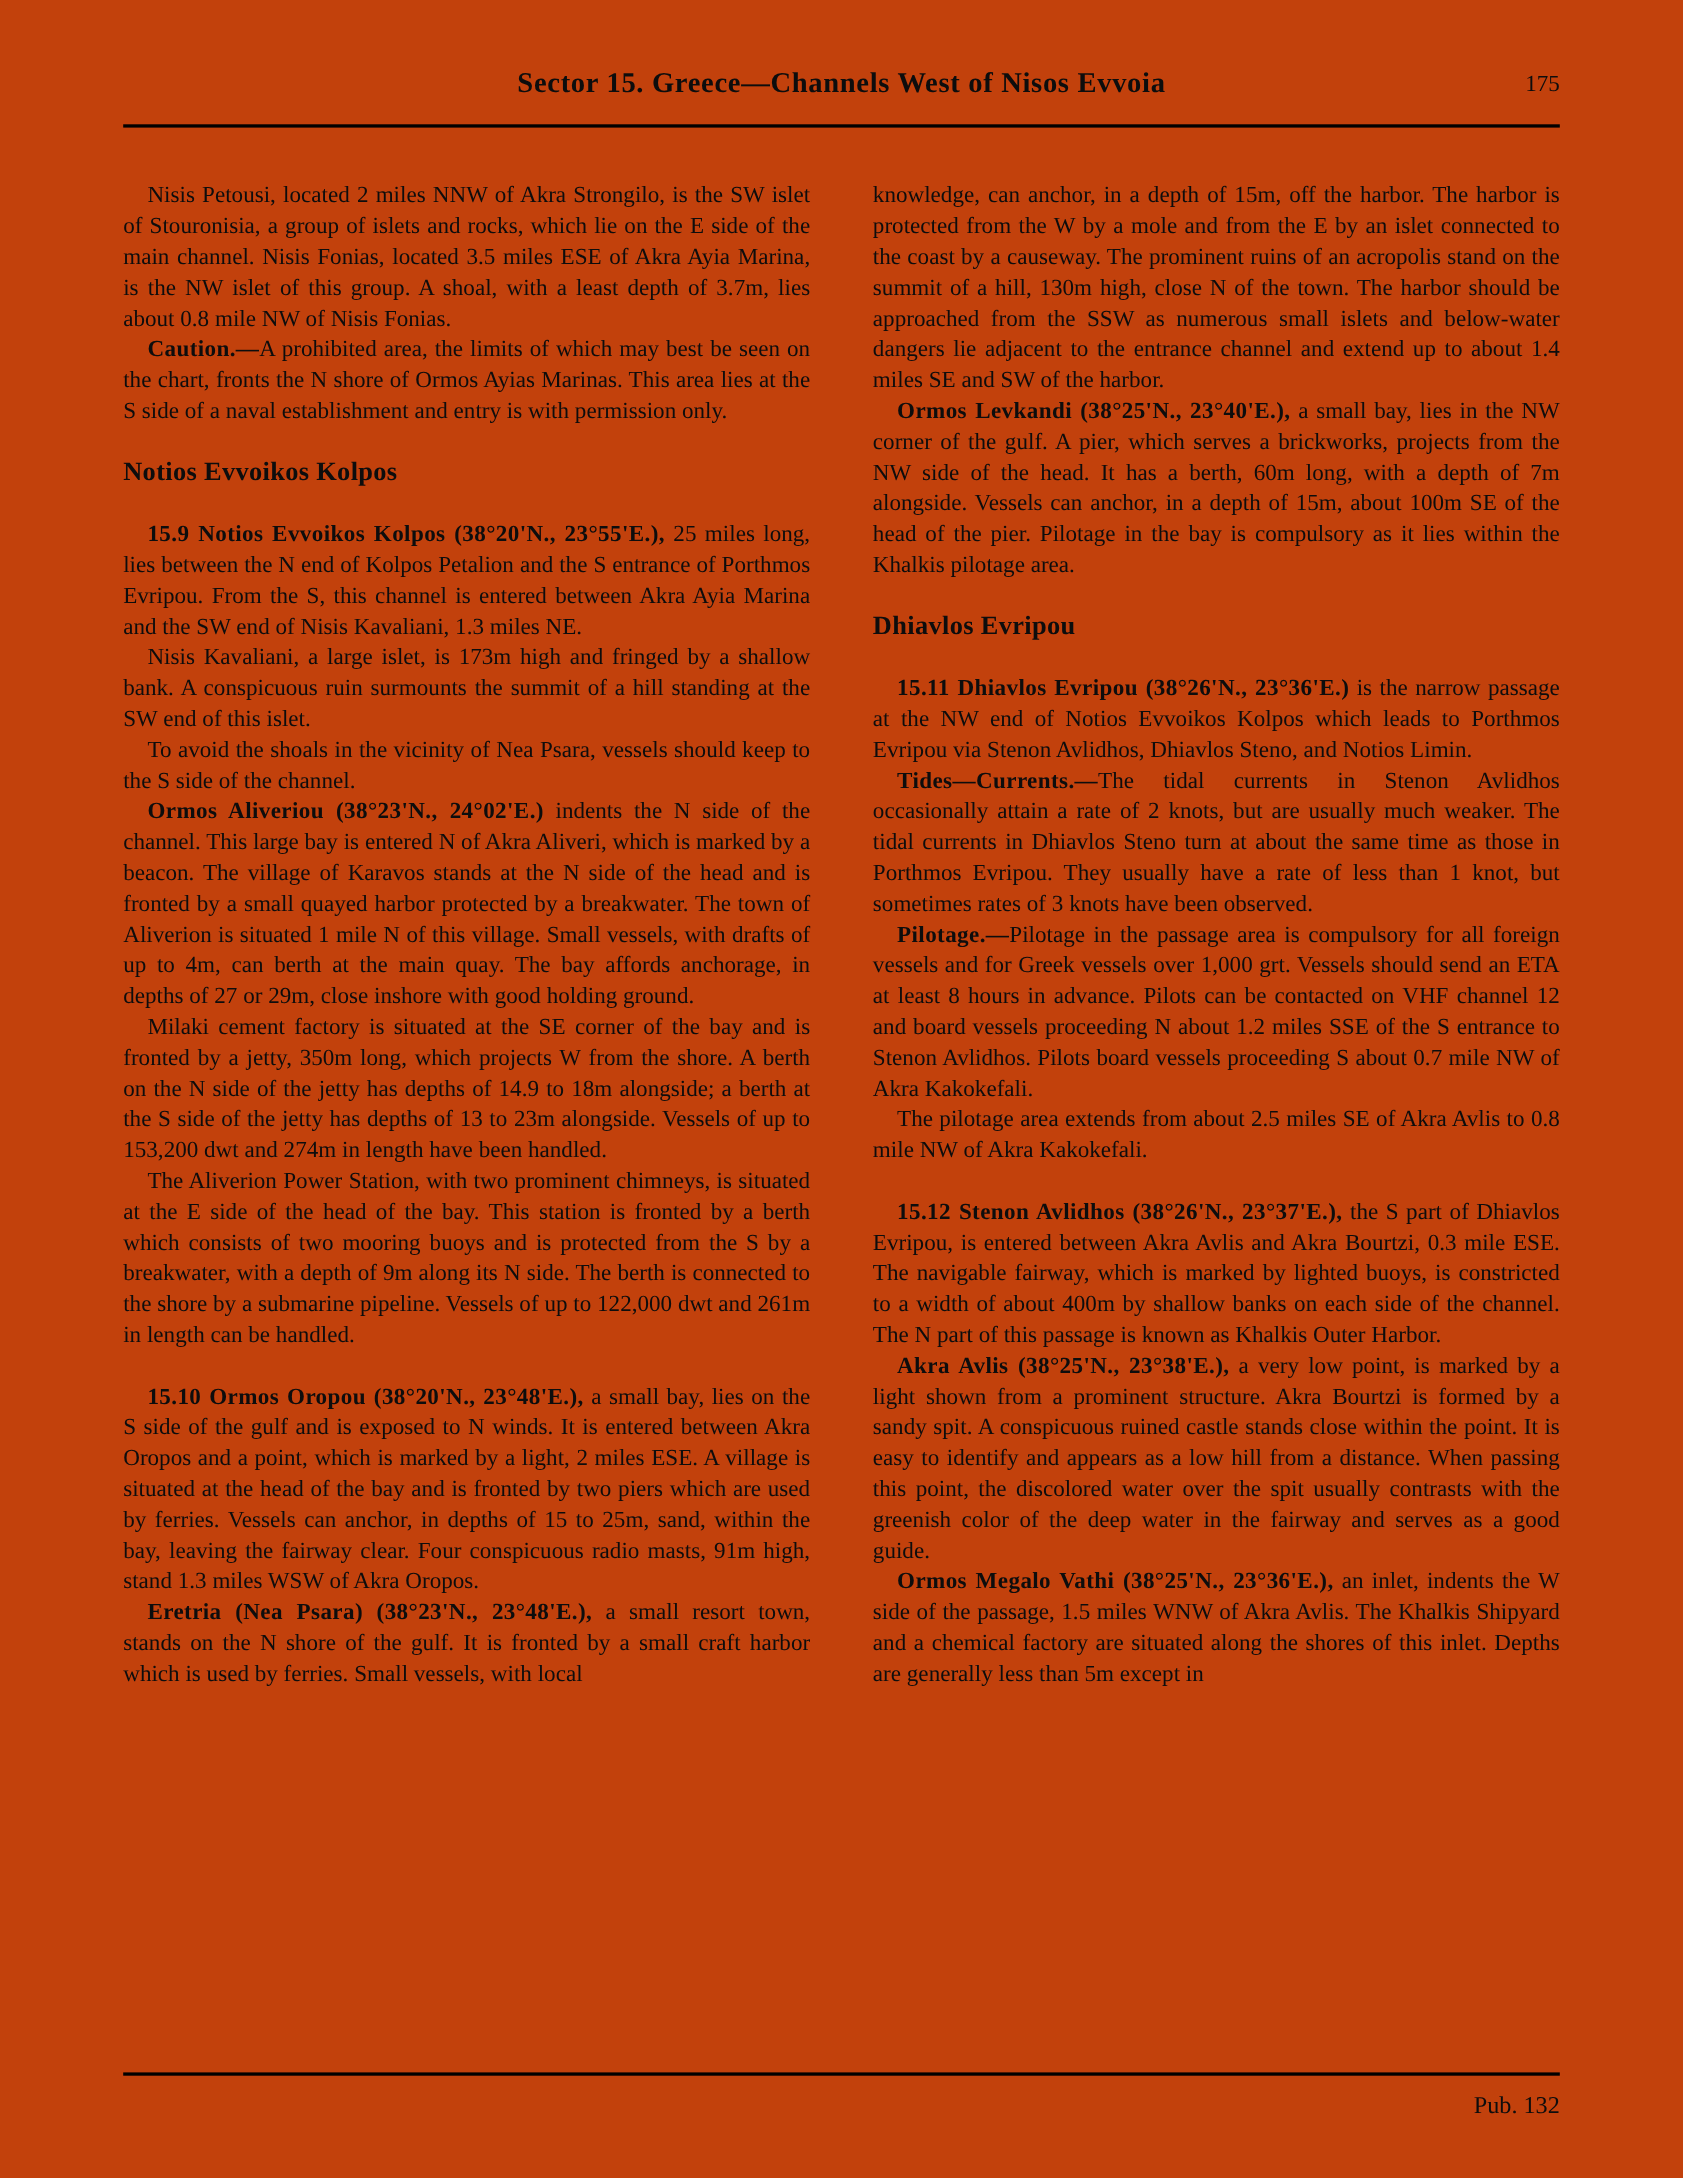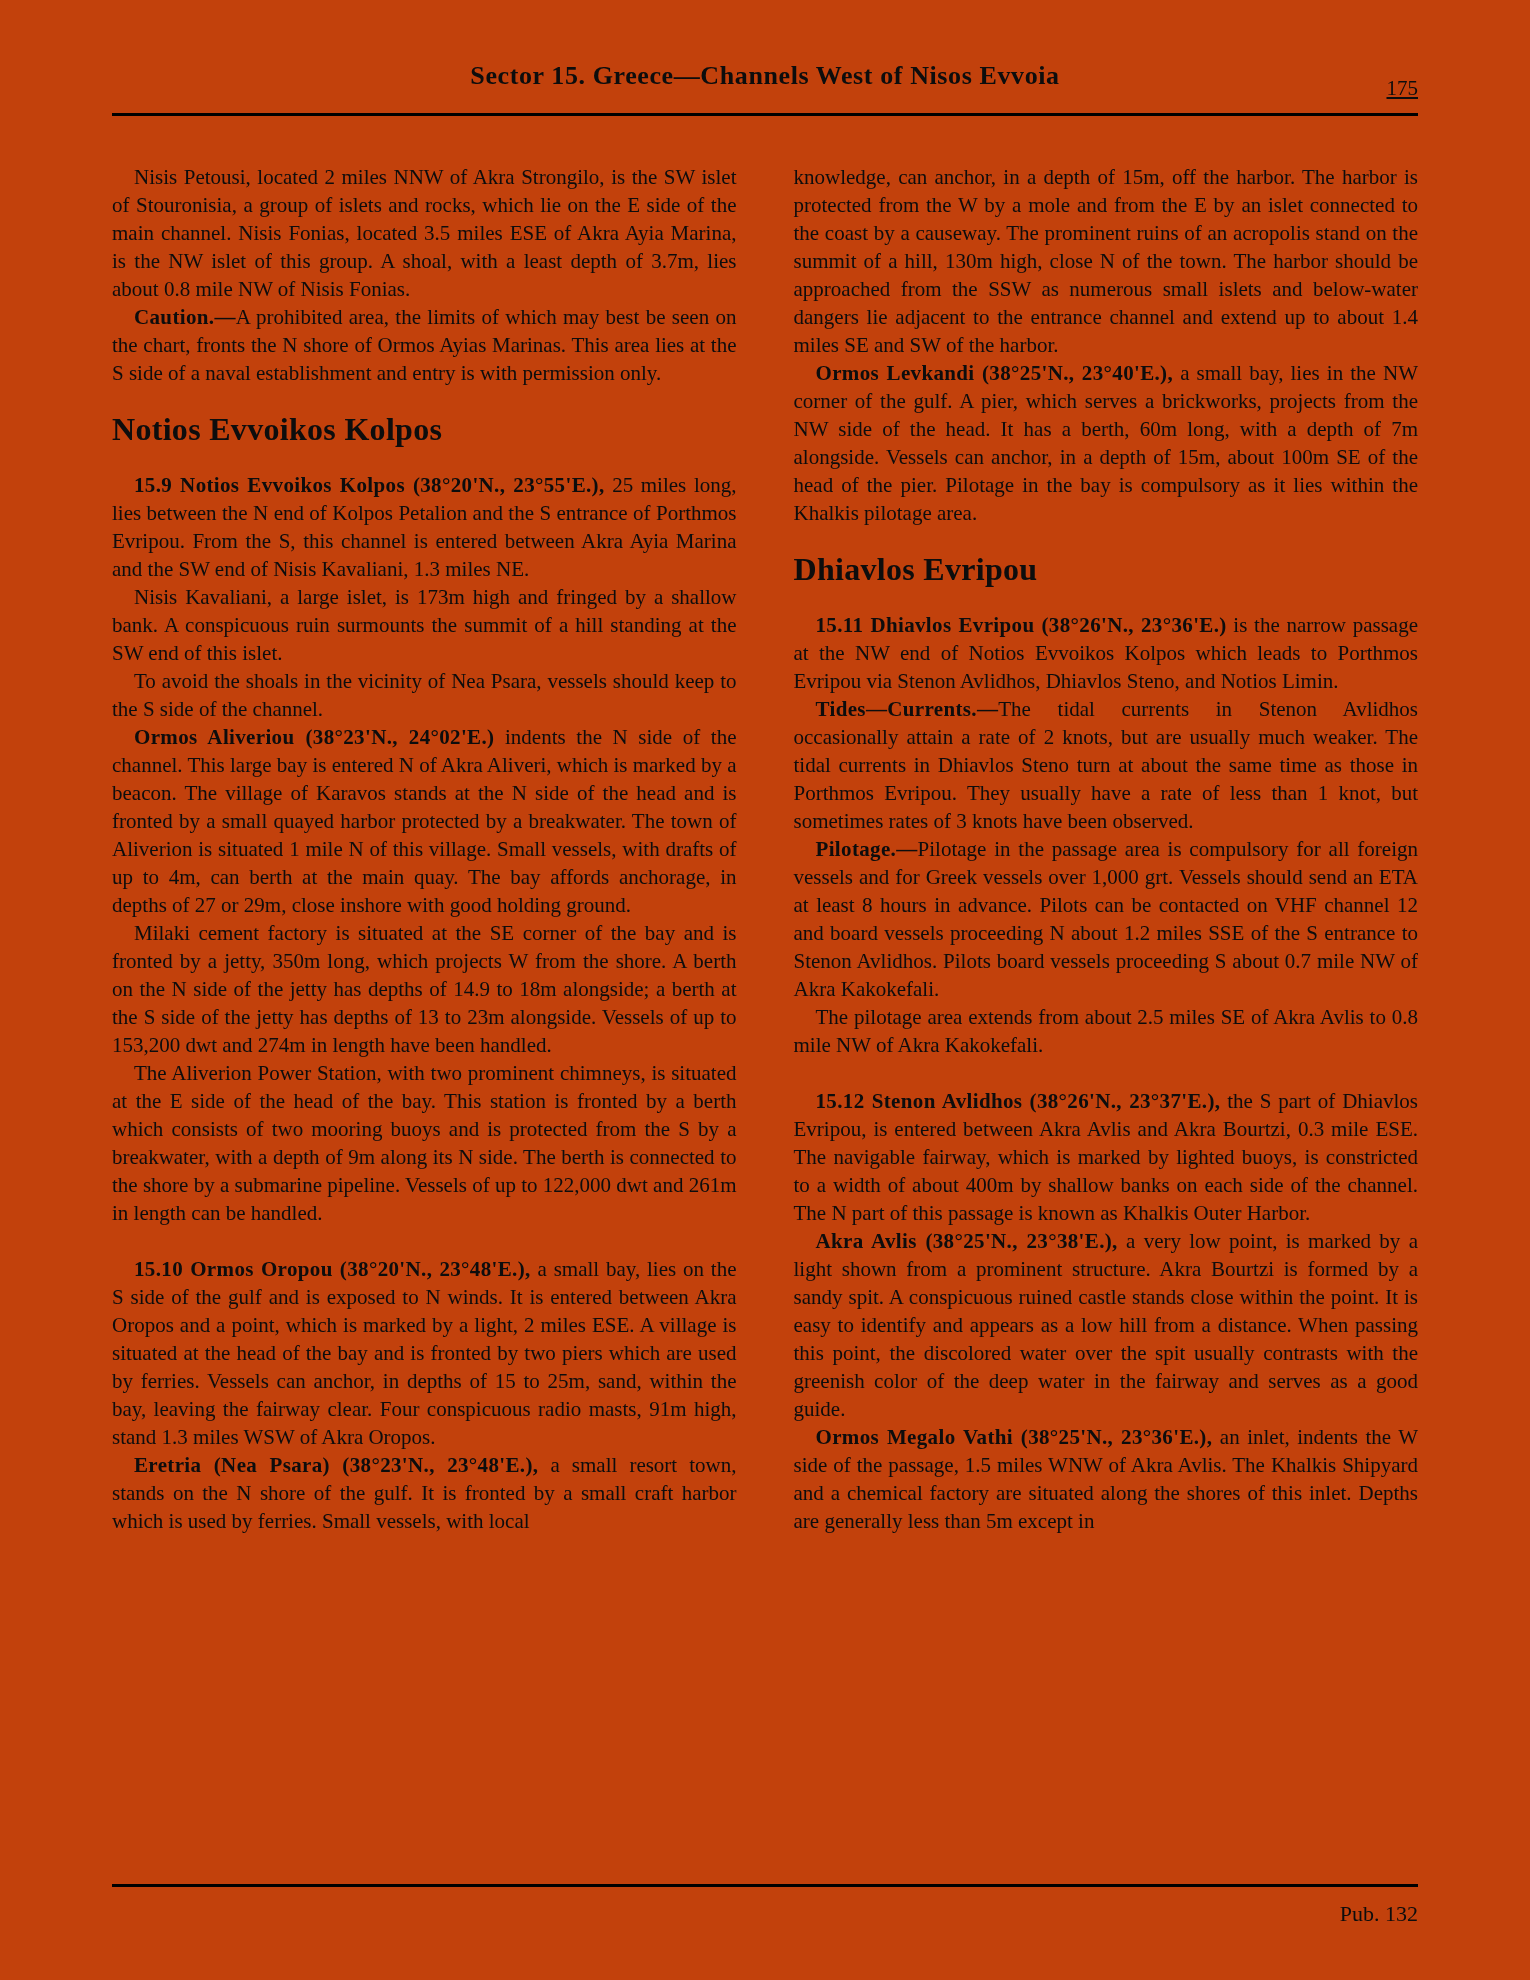--- a/index.html
+++ b/index.html
@@ -28,24 +28,23 @@
     text-align: center;
     font-size: 26px;
     font-weight: bold;
     letter-spacing: 0.6px;
     line-height: 36px;
     white-space: nowrap;
   }
   .page-number {
     position: absolute;
     right: 0;
-    top: 12px;
+    top: 0;
     font-size: 21px;
     line-height: 36px;
-    text-decoration: underline;
   }
   .rule {
     border: 0;
     border-top: 3px solid #000;
     margin: 0;
   }
   .header-rule {
     margin-top: 19px;
   }
   .columns {
@@ -65,21 +64,21 @@
     text-indent: 22px;
   }
   .para.no-indent { text-indent: 0; }
   .para.space-before { margin-top: 28px; }
   .lead {
     font-weight: bold;
     letter-spacing: 0.35px;
   }
   .section-heading {
     margin: 28px 0 28px 0;
-    font-size: 32px;
+    font-size: 24px;
     font-weight: bold;
     letter-spacing: 0.3px;
     line-height: 28px;
     text-align: left;
   }
   .footer {
     position: absolute;
     left: 112px;
     right: 112px;
     top: 1884px;

